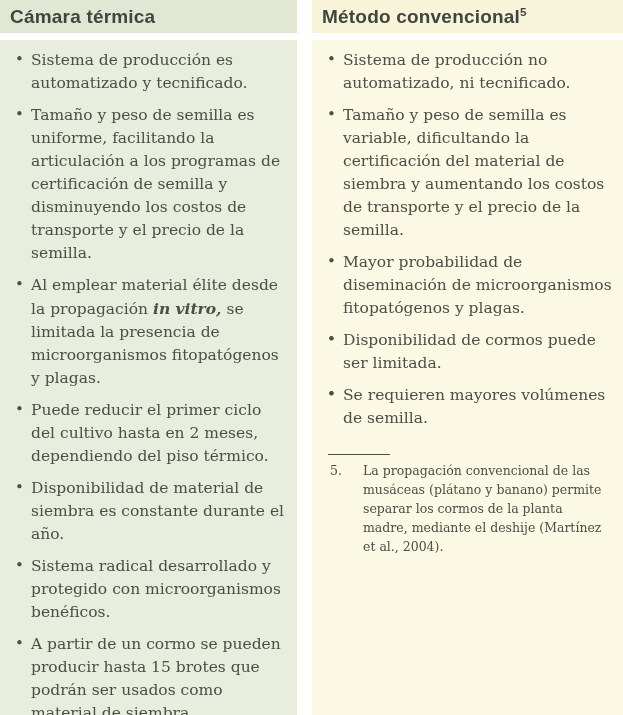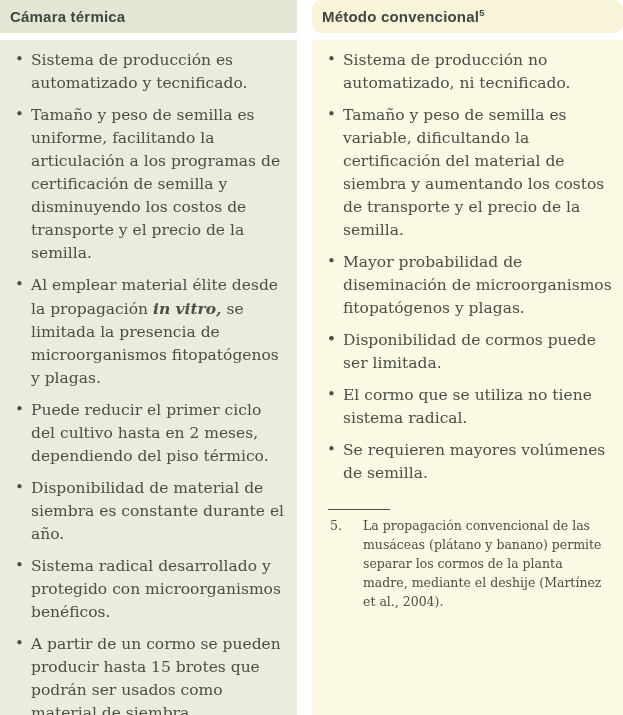--- a/index.html
+++ b/index.html
@@ -25,35 +25,35 @@
   }
   .col-header {
     height: 33px;
     flex: 0 0 33px;
     display: flex;
     align-items: center;
     padding-left: 10px;
     box-sizing: border-box;
     font-family: "Liberation Sans", sans-serif;
     font-weight: bold;
-    font-size: 15px;
+    font-size: 19px;
     color: #3f453f;
     letter-spacing: 0.2px;
   }
   .col-gap { height: 7px; flex: 0 0 7px; background: #ffffff; }
   .col-body {
     flex: 1 1 auto;
     box-sizing: border-box;
     padding: 9px 10px 0 14px;
     font-size: 15.5px;
     line-height: 23px;
   }
   .left .col-header { background: #e2e7d3; }
   .left .col-body   { background: #e9eddd; }
-  .right .col-header { background: #f8f4d9; border-radius: 9px; }
+  .right .col-header { background: #f8f4d9; }
   .right .col-body   { background: #fbf8e3; }
 
   ul.bullets { list-style: none; margin: 0; padding: 0; }
   ul.bullets li {
     position: relative;
     padding-left: 17px;
     margin: 0 0 9px 0;
   }
   .bullet-glyph {
     position: absolute;
@@ -151,21 +151,20 @@
         </li>
         <li>
           <span class="bullet-glyph">•</span>
         </li>
         <li>
           <span class="bullet-glyph">•</span>
           <span>Disponibilidad de cormos puede ser limitada.</span>
         </li>
         <li>
           <span class="bullet-glyph">•</span>
-          <span>El cormo que se utiliza no tiene sistema radical.</span>
         </li>
         <li>
           <span class="bullet-glyph">•</span>
           <span>Se requieren mayores volúmenes de semilla.</span>
         </li>
       </ul>
 
       <div class="footnote">
         <div class="footnote-divider"></div>
         <div class="footnote-row">

